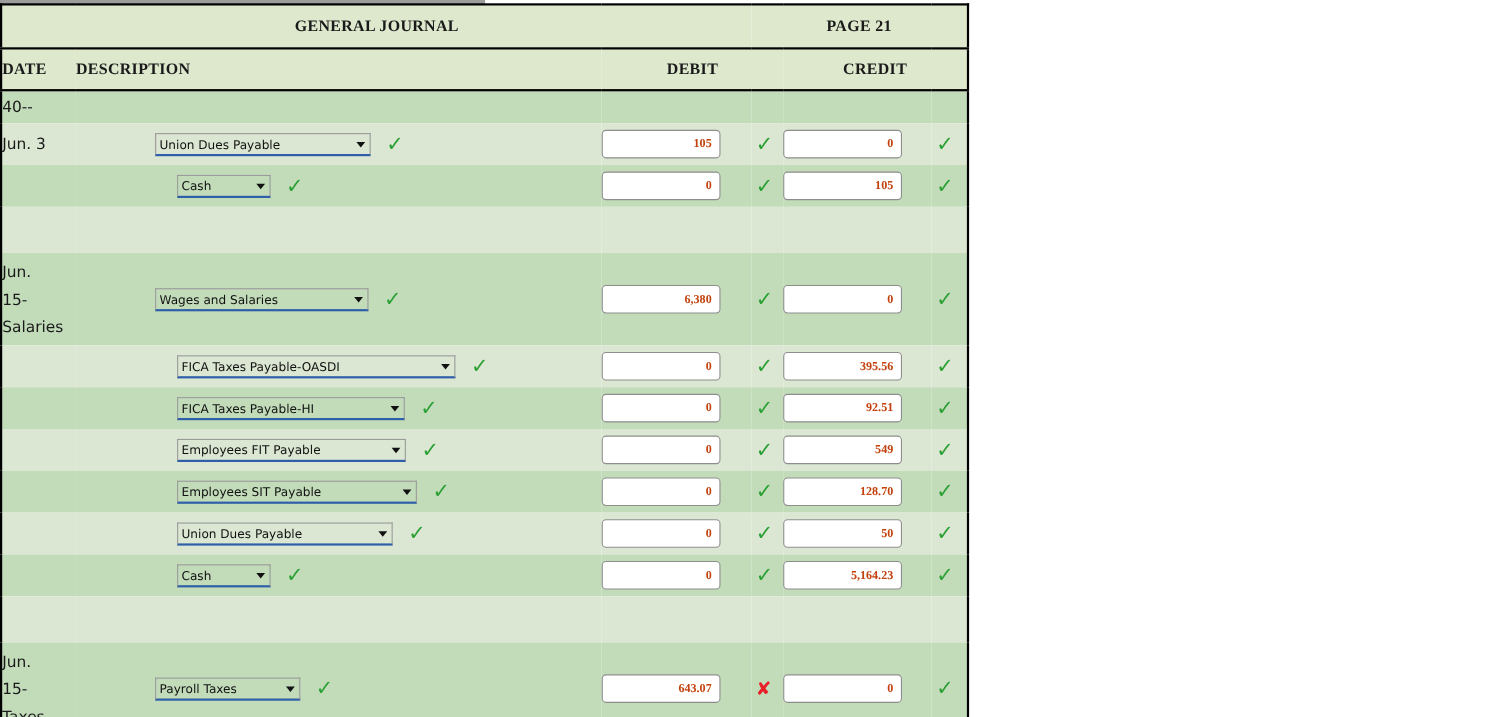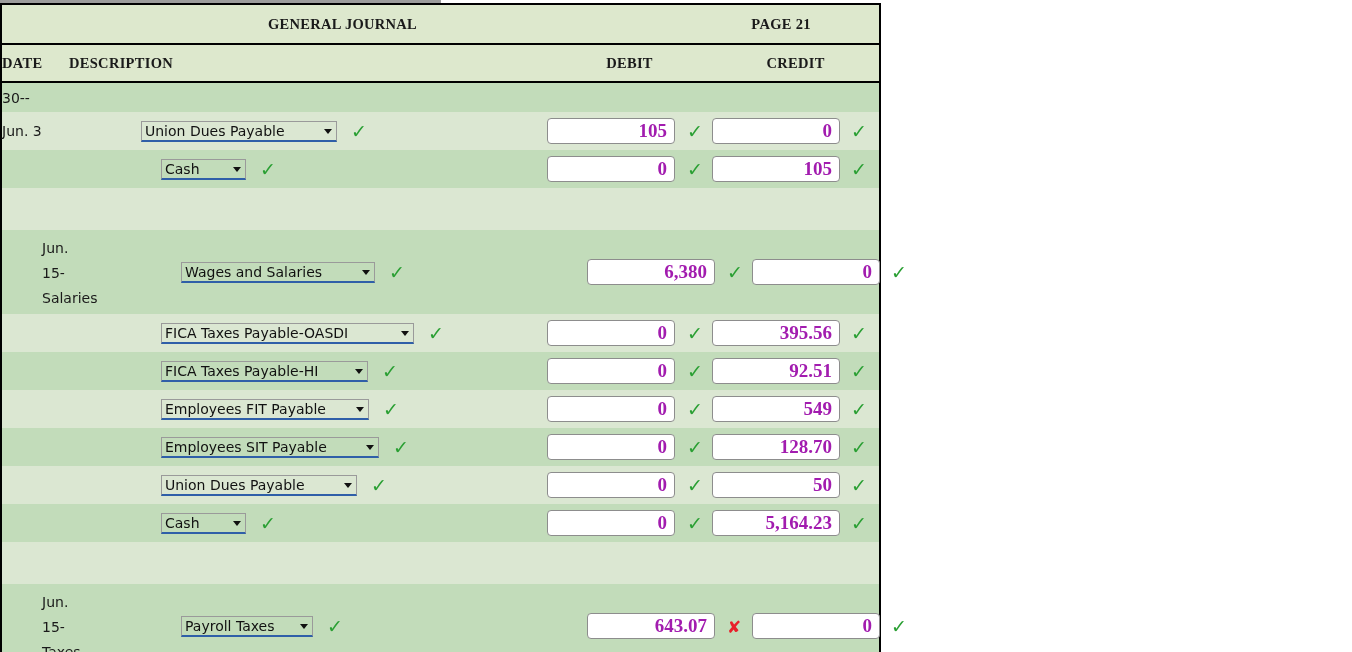--- a/index.html
+++ b/index.html
@@ -87,41 +87,41 @@
   td.h-debit { text-align: center; padding-right: 8px;}
   td.h-credit{ text-align: center; padding-right: 10px;}
 
   
   tr.stripe-dark  td { background: #c2dcba; }
   tr.stripe-light td { background: #dbe7d2; }
 
   tr.r-year td      { height: 29px; }
   tr.r-entry td     { height: 38px; }
   tr.r-spacer td    { height: 42px; }
-  tr.r-tall td      { height: 82px; padding-left: 40px; }
+  tr.r-tall td      { height: 82px; }
 
   td.date-cell {
     font-size: 14px;
     color: #1a1a1a;
     padding-left: 6px;
     vertical-align: middle;
     line-height: 24px;
     font-family: "DejaVu Sans", sans-serif;
   }
   td.date-cell.multiline {
     line-height: 25px;
     padding-top: 2px;
   }
 
   td.desc-cell { padding-left: 0; }
 
   
   .acct-select {
     font-family: "DejaVu Sans", "Liberation Sans", sans-serif;
-    font-size: 14px;
+    font-size: 11px;
     color: #111;
     background: transparent;
     border: none;
     border-top: 1px solid #9a9a9a;
     border-left: 1px solid #9a9a9a;
     border-right: 1px solid #9a9a9a;
     border-bottom: 2px solid #2f5fa8;
     height: 21px;
     line-height: 19px;
     padding: 0 18px 0 3px;
@@ -155,31 +155,31 @@
     margin-left: 9px;
     font-size: 19px;
     font-weight: bold;
     line-height: 1;
   }
   .mark.ok  { color: #2a9f33; }
   .mark.bad { color: #e8202a; font-size: 17px; font-family: "DejaVu Sans", sans-serif; }
 
   
   .amt {
-    width: 128px;
+    width: 108px;
     height: 26px;
     box-sizing: border-box;
     background: #ffffff;
     border: 1px solid #8d8d8d;
     border-radius: 4px;
     text-align: right;
     font-family: "Liberation Serif", "DejaVu Serif", serif;
     font-weight: bold;
-    font-size: 19px;
-    color: #a21caf;
+    font-size: 11px;
+    color: #c2410c;
     padding: 0 7px 0 4px;
     outline: none;
   }
   td.amount-cell {
     text-align: left;
     padding-left: 6px;
   }
   td.chk-cell {
     text-align: left;
     padding-left: 2px;
@@ -209,21 +209,21 @@
       </tr>
 
       <tr class="colhead-row">
         <td class="h-date">DATE</td>
         <td class="h-desc">DESCRIPTION</td>
         <td class="h-debit" colspan="2">DEBIT</td>
         <td class="h-credit" colspan="2">CREDIT</td>
       </tr>
 
       <tr class="stripe-dark r-year">
-        <td class="date-cell">30--</td>
+        <td class="date-cell">40--</td>
         <td></td>
         <td></td>
         <td></td>
         <td></td>
         <td></td>
       </tr>
 
       <tr class="stripe-light r-entry">
         <td class="date-cell">Jun. 3</td>
         <td class="desc-cell">

